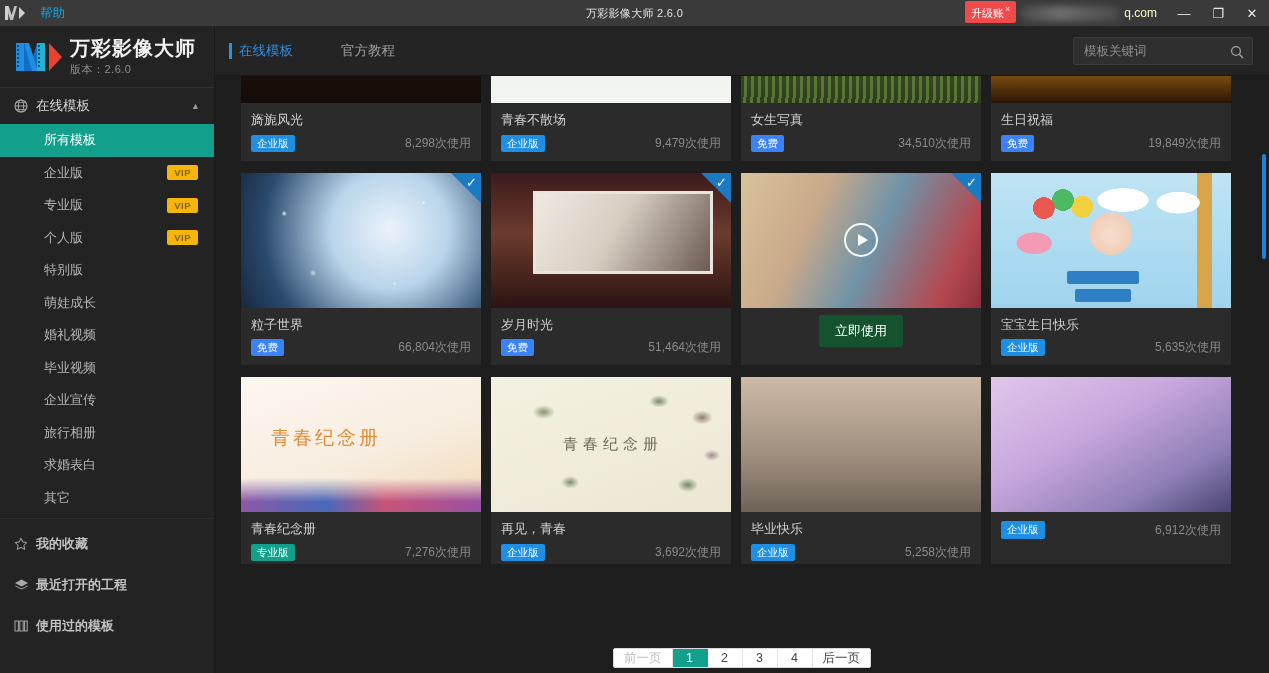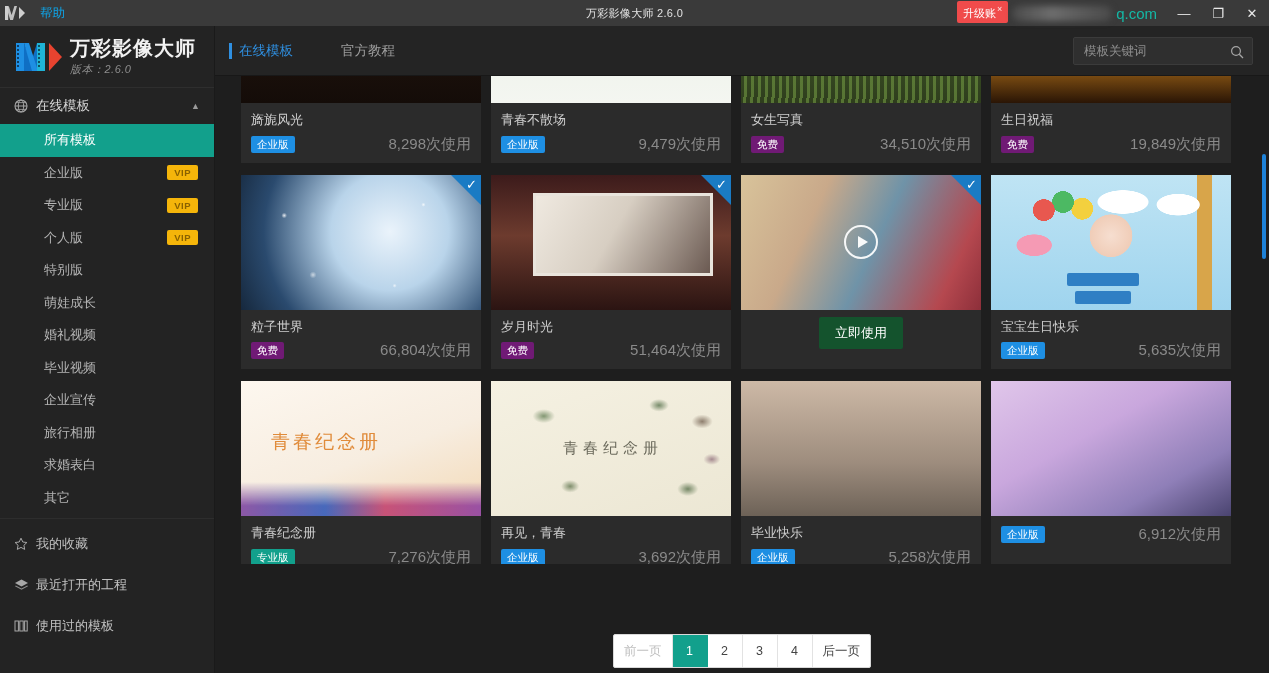--- a/index.html
+++ b/index.html
@@ -26,21 +26,21 @@
     font-size: 11px; color: #e2e2e2; letter-spacing: .3px; pointer-events: none;
   }
   .tb-right { margin-left: auto; display: flex; align-items: center; height: 16px; position: relative; z-index: 5; }
   .upgrade-badge {
     background: #f04b4b; color: #fff; font-size: 11px; line-height: 1;
     padding: 4px 6px 4px 6px; border-radius: 2px; margin-right: 2px;
     position: relative; top: -1px; cursor: pointer; white-space: nowrap;
   }
   .upgrade-badge .x { font-size: 9px; vertical-align: super; margin-left: 1px; opacity: .85; }
   .account {
-    font-size: 15px; color: #14b8a6; padding: 0 10px 0 2px; display: flex; align-items: center;
+    font-size: 12px; color: #fef9c3; padding: 0 10px 0 2px; display: flex; align-items: center;
   }
   .account .blur {
     display: inline-block; width: 100px; height: 15px; border-radius: 8px;
     background: linear-gradient(90deg,#4a4a4a,#6d6d6d 40%,#5a5a5a 70%,#4a4a4a);
     filter: blur(3px); margin-right: 4px;
   }
   .winbtn {
     width: 34px; height: 26px; display: flex; align-items: center; justify-content: center;
     color: #e8e8e8; font-size: 13px; cursor: pointer;
   }
@@ -50,21 +50,21 @@
     position: absolute; top: 26px; left: 0; width: 215px; height: 647px;
     background: #232323; border-right: 1px solid #1a1a1a;
   }
   .brand {
     height: 62px; display: flex; align-items: center; padding-left: 12px;
     border-bottom: 1px solid #2e2e2e;
   }
   .brand-mark { width: 54px; height: 40px; flex: 0 0 54px; }
   .brand-text { margin-left: 4px; }
   .brand-name { font-size: 20px; color: #f2f2f2; font-weight: bold; letter-spacing: 1px; line-height: 1.1; }
-  .brand-ver { font-size: 11px; color: #8d8d8d; margin-top: 3px; letter-spacing: .5px; font-style: italic; }
+  .brand-ver { font-size: 11px; color: #8d8d8d; margin-top: 3px; letter-spacing: .5px; }
 
   .nav-group-head {
     height: 36px; display: flex; align-items: center; padding: 0 14px;
     color: #d6d6d6; font-size: 13.5px; cursor: pointer; position: relative;
   }
   .nav-group-head .gicon { margin-right: 8px; display: flex; }
   .nav-group-head .caret { margin-left: auto; font-size: 9px; color: #9a9a9a; }
 
   .nav-item {
     height: 32.5px; display: flex; align-items: center; padding-left: 44px;
@@ -72,21 +72,21 @@
   }
   .nav-item.active { background: #12a08c; color: #ffffff; }
   .vip {
     position: absolute; right: 16px; background: #f5b50a; color: #8a6200;
     font-size: 9.5px; font-weight: bold; padding: 2px 7px; border-radius: 2px;
     letter-spacing: .5px; line-height: 1.2;
   }
   .nav-sep { height: 1px; background: #2d2d2d; margin: 4px 0; }
   .nav-foot {
     height: 41px; display: flex; align-items: center; padding-left: 14px;
-    color: #c0c0c0; font-size: 13px; cursor: pointer;
+    color: #c0c0c0; font-size: 13px; cursor: pointer; font-weight: bold;
   }
   .nav-foot .ficon { width: 22px; display: flex; align-items: center; color: #a8a8a8; }
 
   
   .main { position: absolute; top: 26px; left: 215px; width: 1054px; height: 647px; background: #1e1e1e; }
   .topbar {
     height: 50px; background: #242424; border-bottom: 1px solid #181818;
     display: flex; align-items: center; padding: 0 16px 0 14px; position: relative;
   }
   .tab {
@@ -126,23 +126,23 @@
   .corner-check .tick {
     position: absolute; right: 4px; top: -27px; color: #fff; font-size: 13px; line-height: 1;
   }
   .meta { padding: 9px 10px 9px 10px; }
   .c-title { font-size: 13px; color: #cfcfcf; margin-bottom: 7px; line-height: 1.2; }
   .c-row { display: flex; align-items: center; }
   .badge {
     font-size: 10.5px; color: #fff; padding: 2px 6px; border-radius: 2px; line-height: 1.25;
   }
   .badge.ent { background: #1e8fe3; }
-  .badge.free { background: #701a75; }
+  .badge.free { background: #3b82f6; }
   .badge.pro { background: #12a08c; }
-  .c-uses { margin-left: auto; font-size: 15px; color: #8a8a8a; text-align: right; }
+  .c-uses { margin-left: auto; font-size: 12px; color: #8a8a8a; text-align: right; }
 
   
   .card.hovered .meta { height: 47px; display: flex; align-items: center; justify-content: center; padding: 0; }
   .use-btn {
     background: #14532d; color: #fff; font-size: 13px; border: none; border-radius: 2px;
     padding: 7px 16px; cursor: pointer; font-family: inherit;
   }
   .play-overlay {
     position: absolute; inset: 0; display: flex; align-items: center; justify-content: center;
   }
@@ -162,21 +162,21 @@
     background: #1e82d8; border-radius: 2px; cursor: pointer;
   }
 
   
   .pagination {
     position: absolute; left: 0; bottom: 5px; width: 1054px;
     display: flex; justify-content: center;
   }
   .pager { display: flex; background: #fff; border: 1px solid #d9d9d9; border-radius: 2px; overflow: hidden; }
   .pg {
-    min-width: 35px; height: 32px; display: flex; align-items: center; justify-content: center;
+    min-width: 35px; height: 18px; display: flex; align-items: center; justify-content: center;
     font-size: 12.5px; color: #444; border-right: 1px solid #e2e2e2; cursor: pointer; padding: 0 10px;
   }
   .pg:last-child { border-right: none; }
   .pg.disabled { color: #bfbfbf; cursor: default; }
   .pg.active { background: #12a08c; color: #fff; border-right-color: #12a08c; }
 </style>
 </head>
 <body>
 
 <div class="app">

